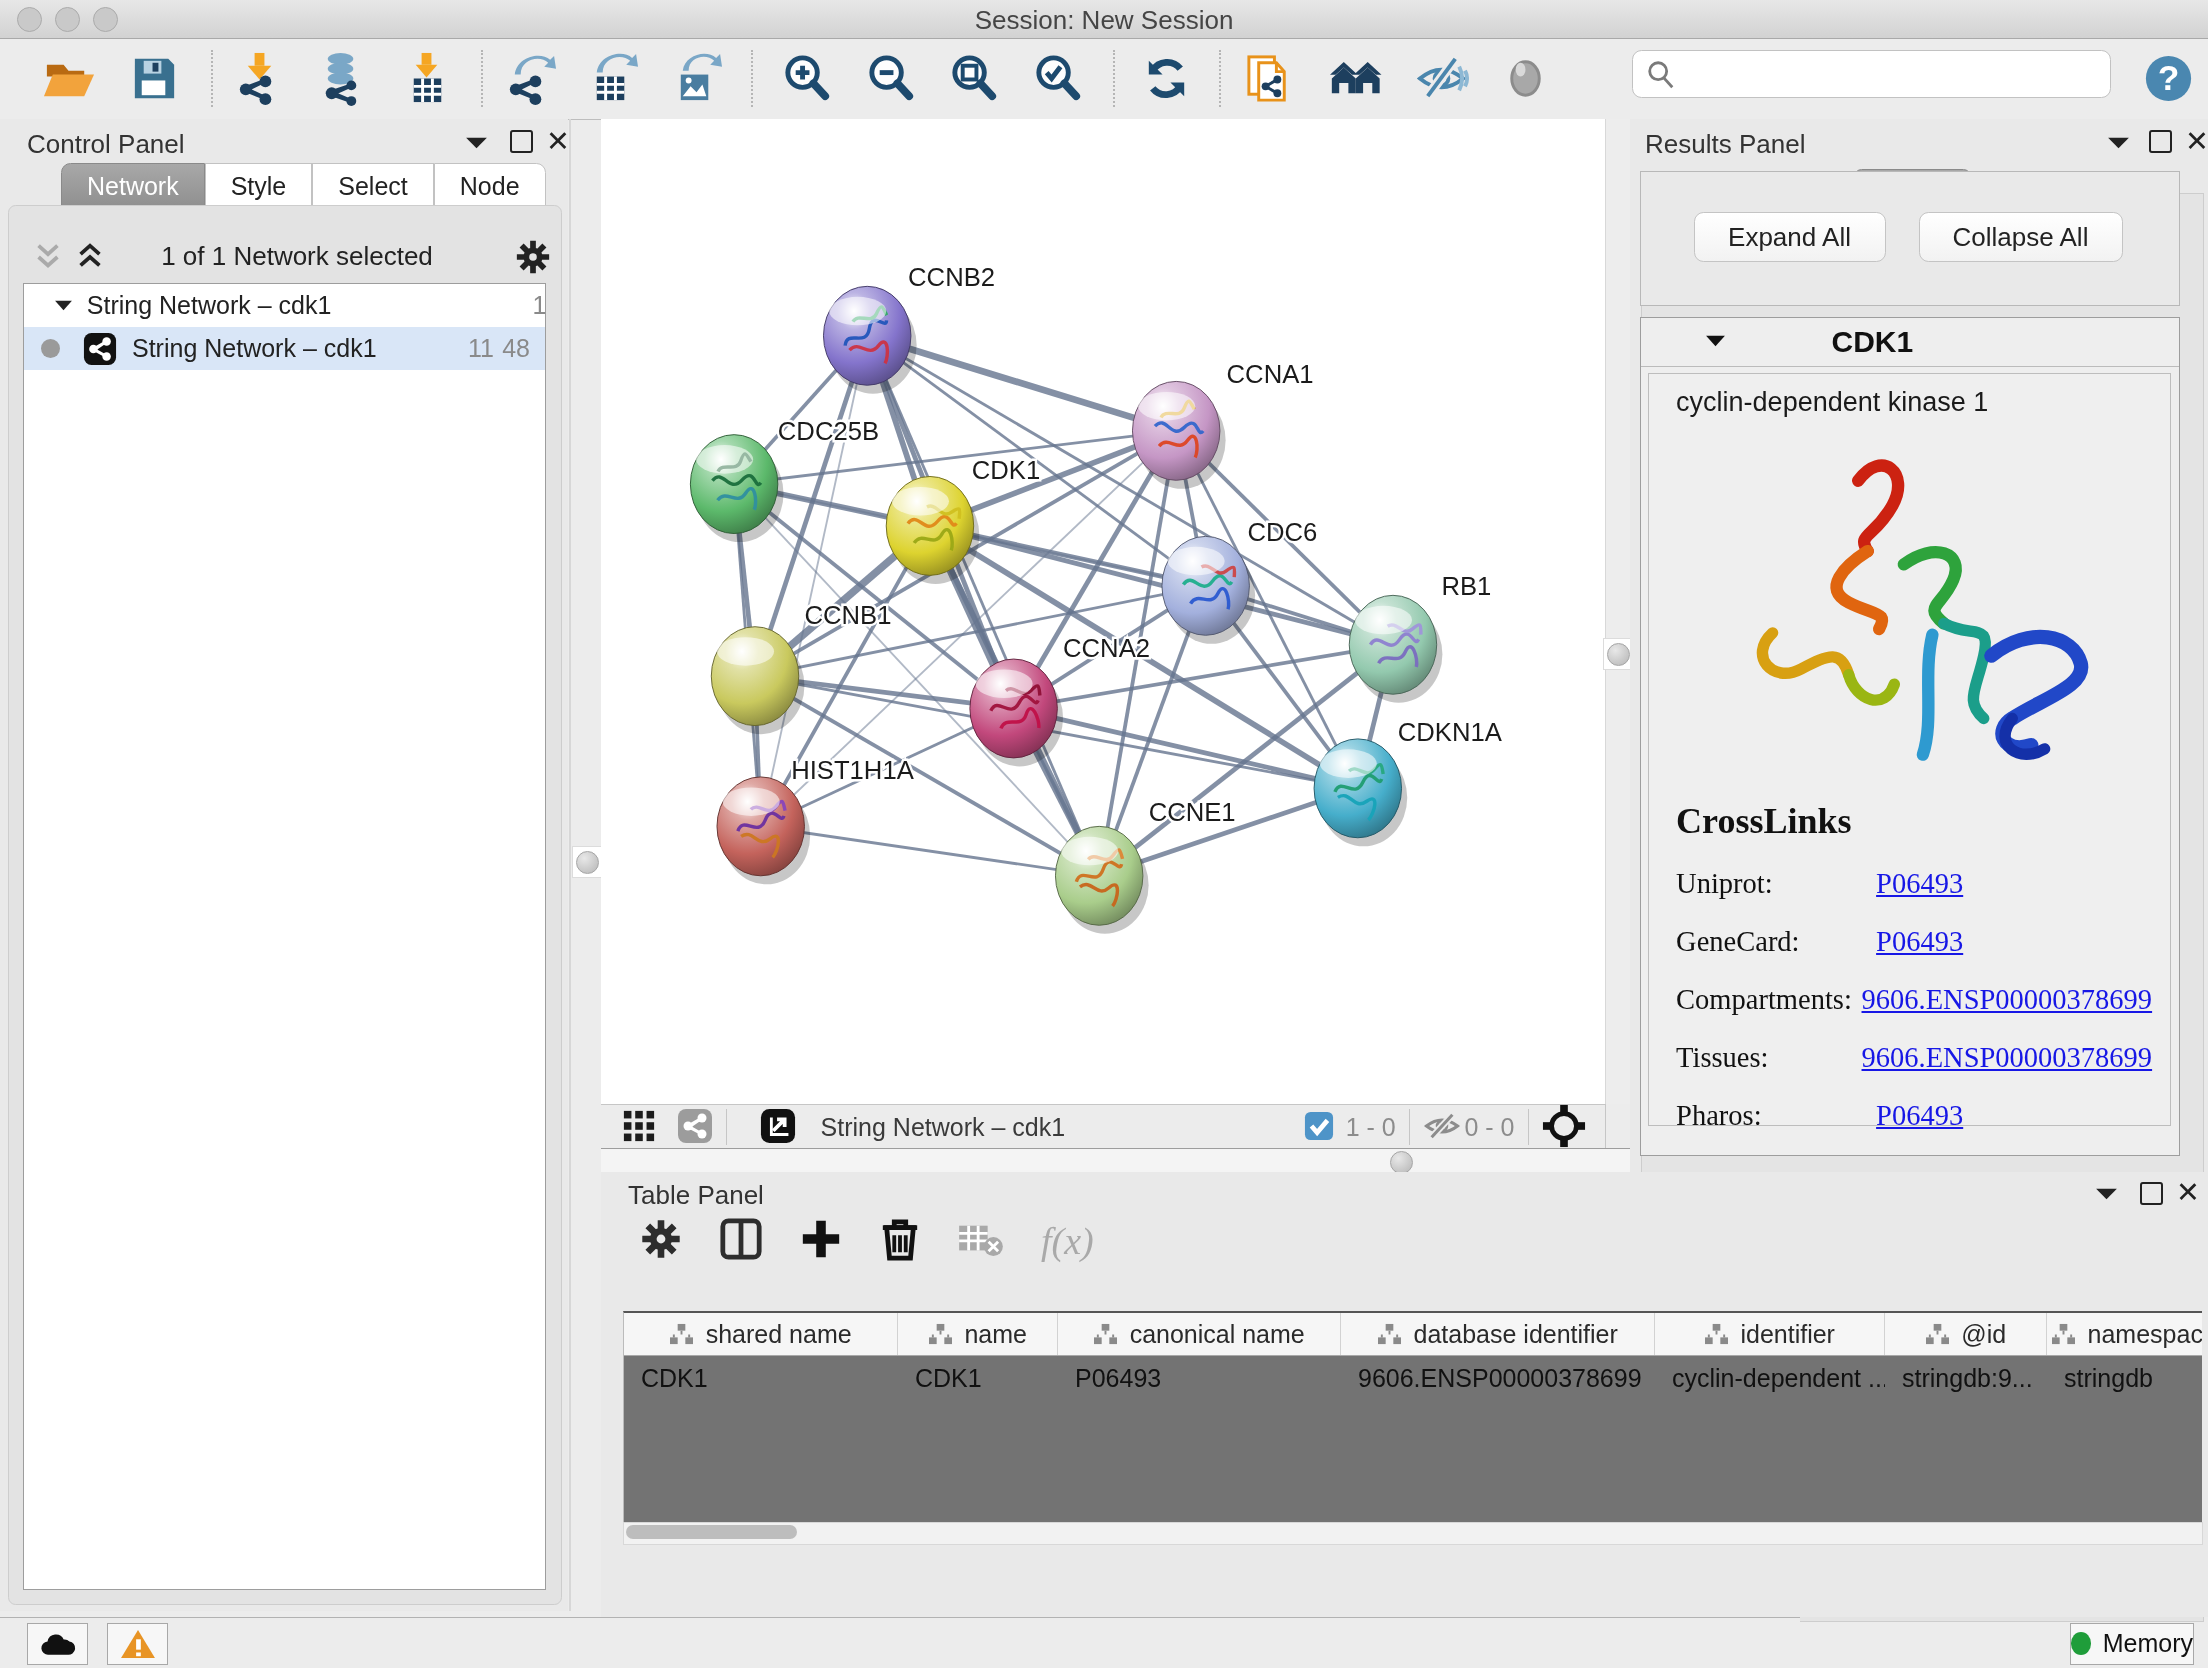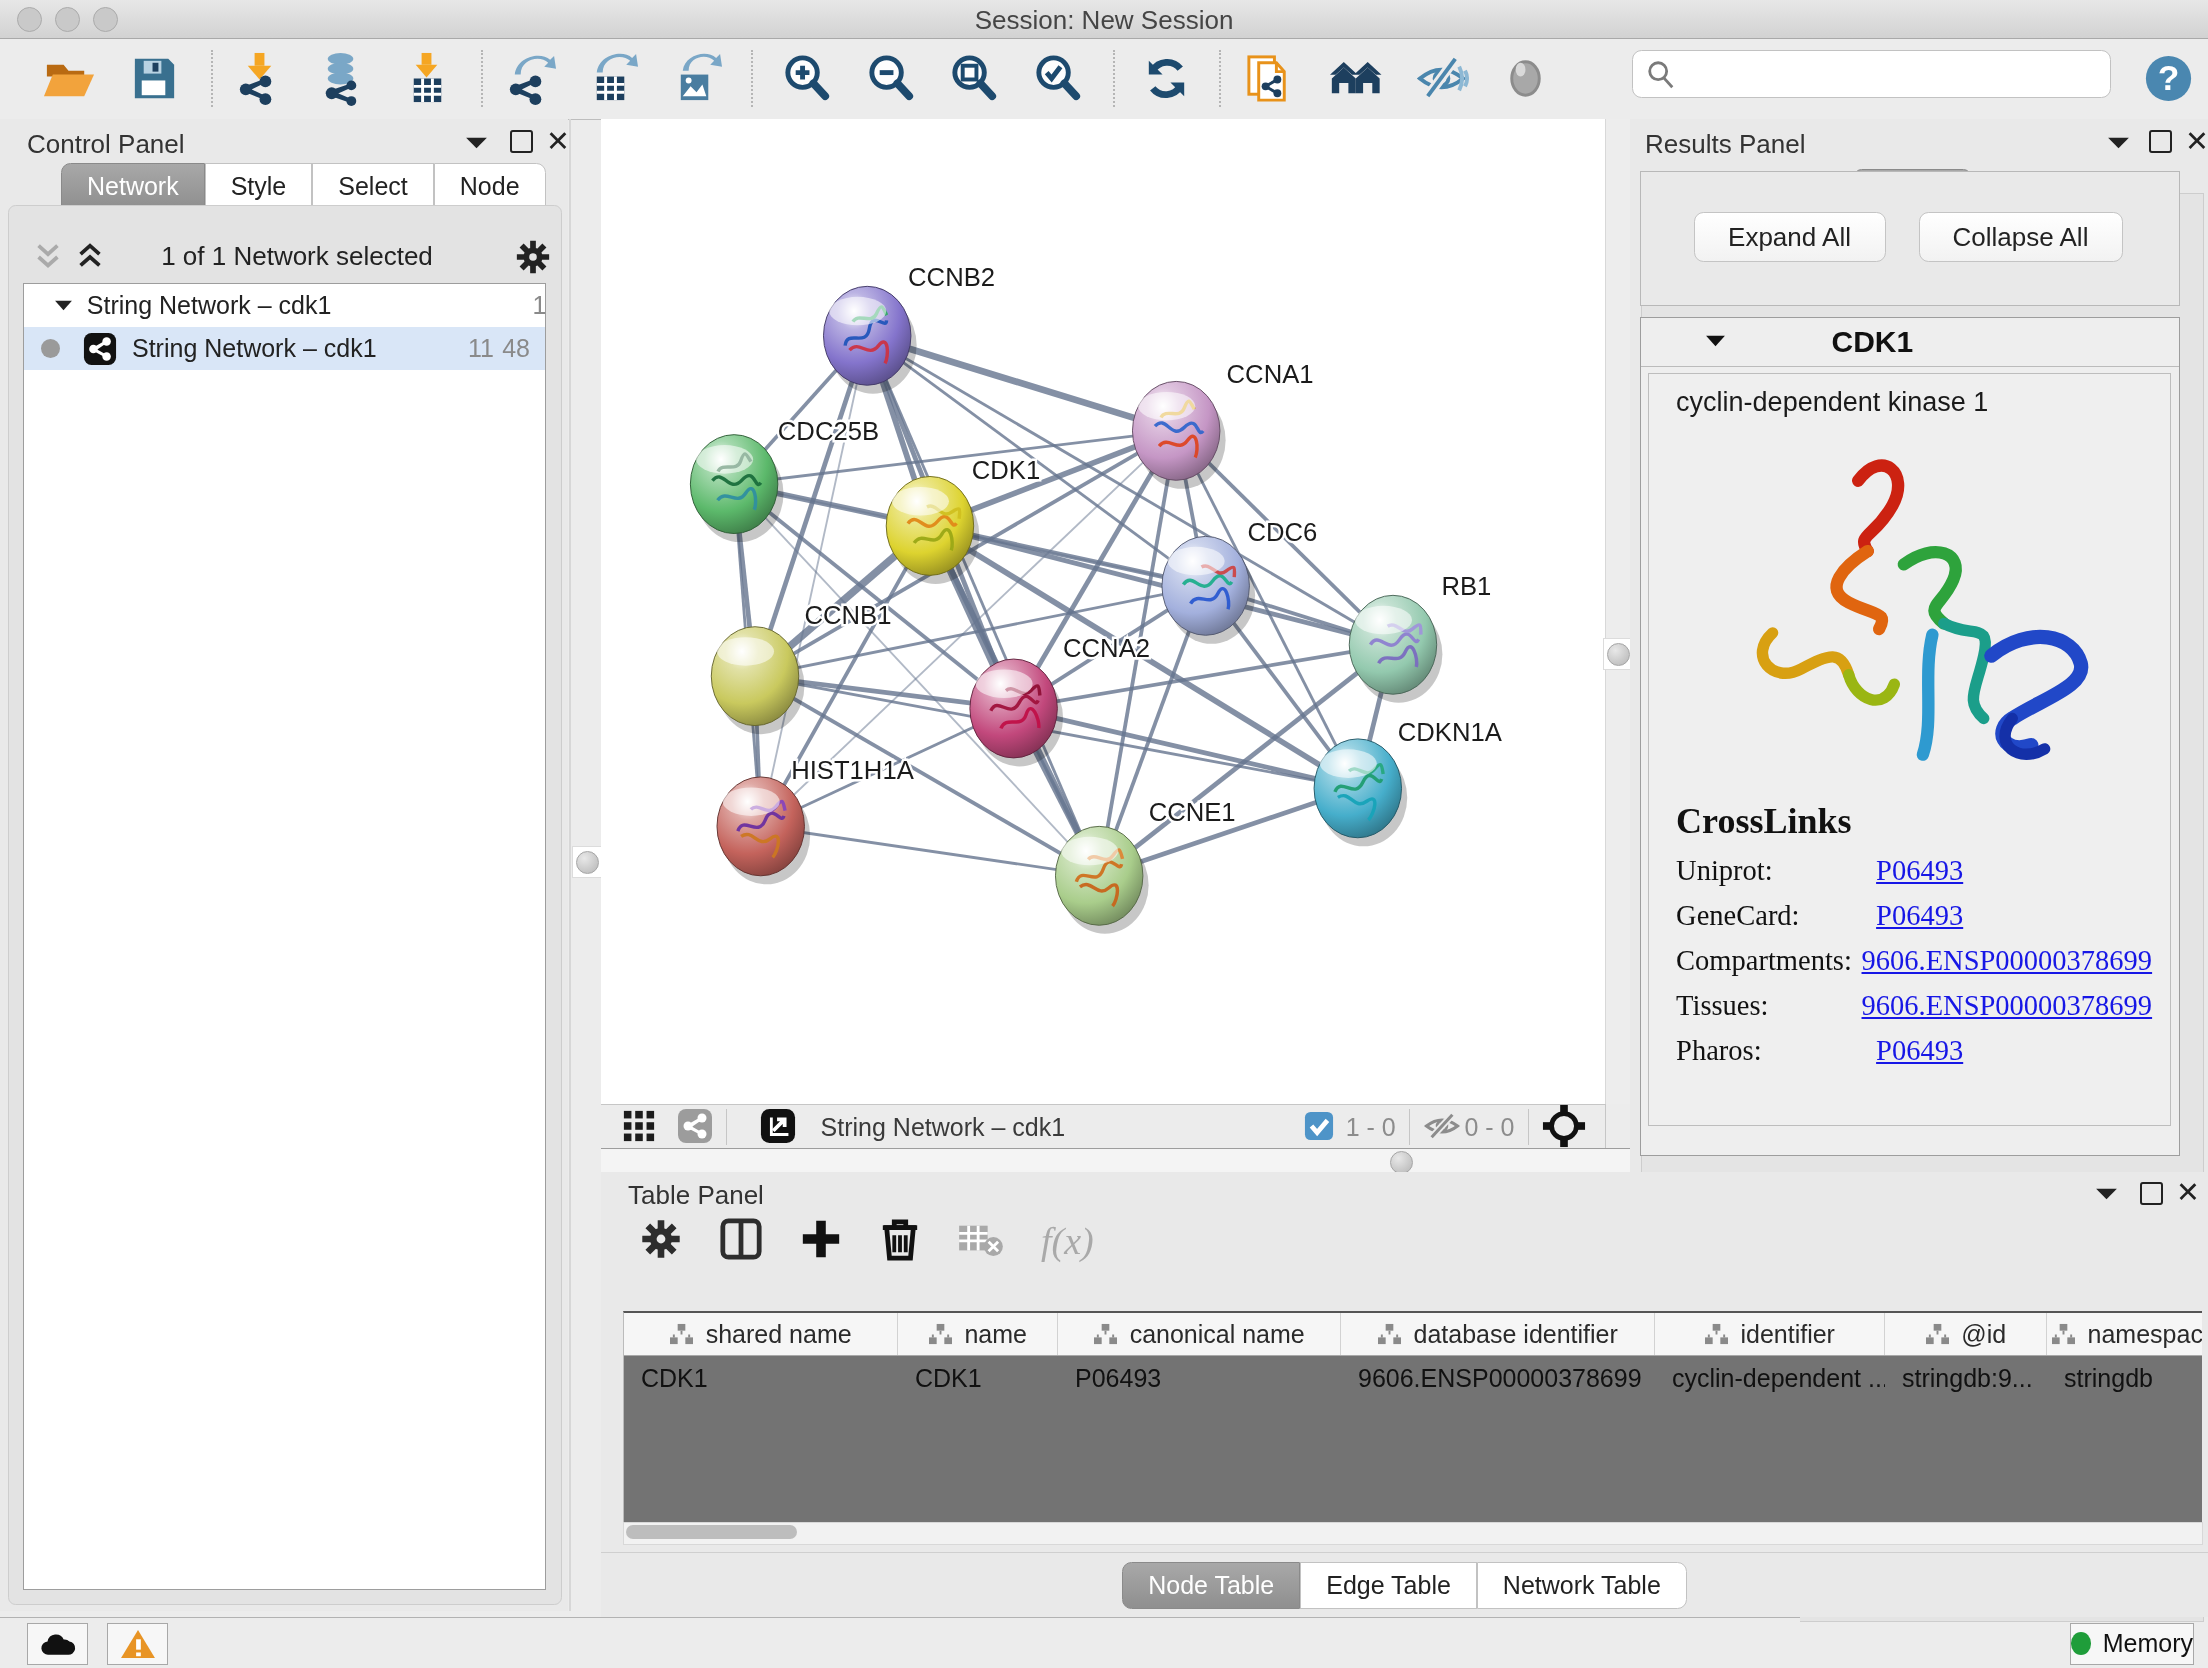--- a/index.html
+++ b/index.html
@@ -57,21 +57,21 @@
   .rp-btn{height:48px;background:linear-gradient(#ffffff,#f2f2f2);border:1px solid #c4c4c4;
      border-radius:9.5px;font-size:26px;color:#222;display:flex;align-items:center;justify-content:center;}
   #rp-card{left:9.5px;top:198px;width:538px;height:837px;background:#eee;border:1px solid #9d9d9d;}
   #rp-entry-head{height:48px;display:flex;align-items:center;border-bottom:1px solid #bbb;}
   #rp-gene{font-size:30px;font-weight:bold;color:#111;}
   #rp-inner{left:7.6px;top:55px;width:521px;height:751px;background:#efefef;border:1px solid #bdbdbd;}
   #rp-desc{font-size:27px;color:#1a1a1a;}
   .serif{font-family:"Liberation Serif","DejaVu Serif",serif;}
   #crosslinks{left:27px;top:426px;width:476px;}
   #crosslinks .cl-title{font-size:36px;font-weight:bold;color:#111;}
-  .cl-row{display:flex;margin-top:13px;font-size:28.5px;}
+  .cl-row{display:flex;margin-top:26px;font-size:28.5px;}
   .cl-row .cl-label{width:200px;color:#111;}
   .cl-row a{color:#1717e6;text-decoration:underline;}
   
   #table-panel{left:601px;top:1172px;width:1607px;height:445px;background:#e9e9e9;}
   #tp-toolbar{left:38px;top:38px;height:61px;display:flex;align-items:center;gap:36px;}
   #tp-grid{left:22px;top:139px;width:1578px;height:211px;background:#737373;border-top:2.9px solid #555;
      border-left:1px solid #bbb;border-bottom:1px solid #ccc;overflow:hidden;}
   #tp-headrow{display:flex;height:42px;background:#f6f6f6;border-bottom:1.9px solid #a8a8a8;}
   .th{display:flex;align-items:center;justify-content:center;gap:11.4px;border-right:1px solid #d2d2d2;
      font-size:25px;color:#2a2a2a;flex:none;box-sizing:border-box;}
@@ -837,25 +837,20 @@
         <div class="td" style="width: 230px;">cyclin-dependent ...</div>
         <div class="td" style="width: 162px;">stringdb:9...</div>
         <div class="td" style="width: 175px;">stringdb</div>
       </div>
   </div>
 
   <div class="abs" id="tp-hscroll">
     <div class="abs" id="tp-hthumb"></div>
   </div>
 
-  <div id="tp-tabs" class="abs">
-      <span class="tabbtn sel" style="border-radius: 9.5px 0px 0px 9.5px;">Node Table</span>
-      <span class="tabbtn">Edge Table</span>
-      <span class="tabbtn" style="border-radius: 0px 9.5px 9.5px 0px;">Network Table</span>
-    </div>
 </div>
 
 <div class="abs" id="statusbar">
   <div class="abs sb-btn" style="left:27px;width:59px">
     <svg width="38" height="28.5" viewBox="0 0 40 30">
         <path d="M10 26a7 7 0 0 1-1-14 9 9 0 0 1 17-2 7 7 0 0 1 6 2 6 6 0 0 1-2 14z" fill="#111"></path>
       </svg>
   </div>
   <div class="abs sb-btn" style="left:107px;width:59px">
     <svg width="38" height="32" viewBox="0 0 40 34">

